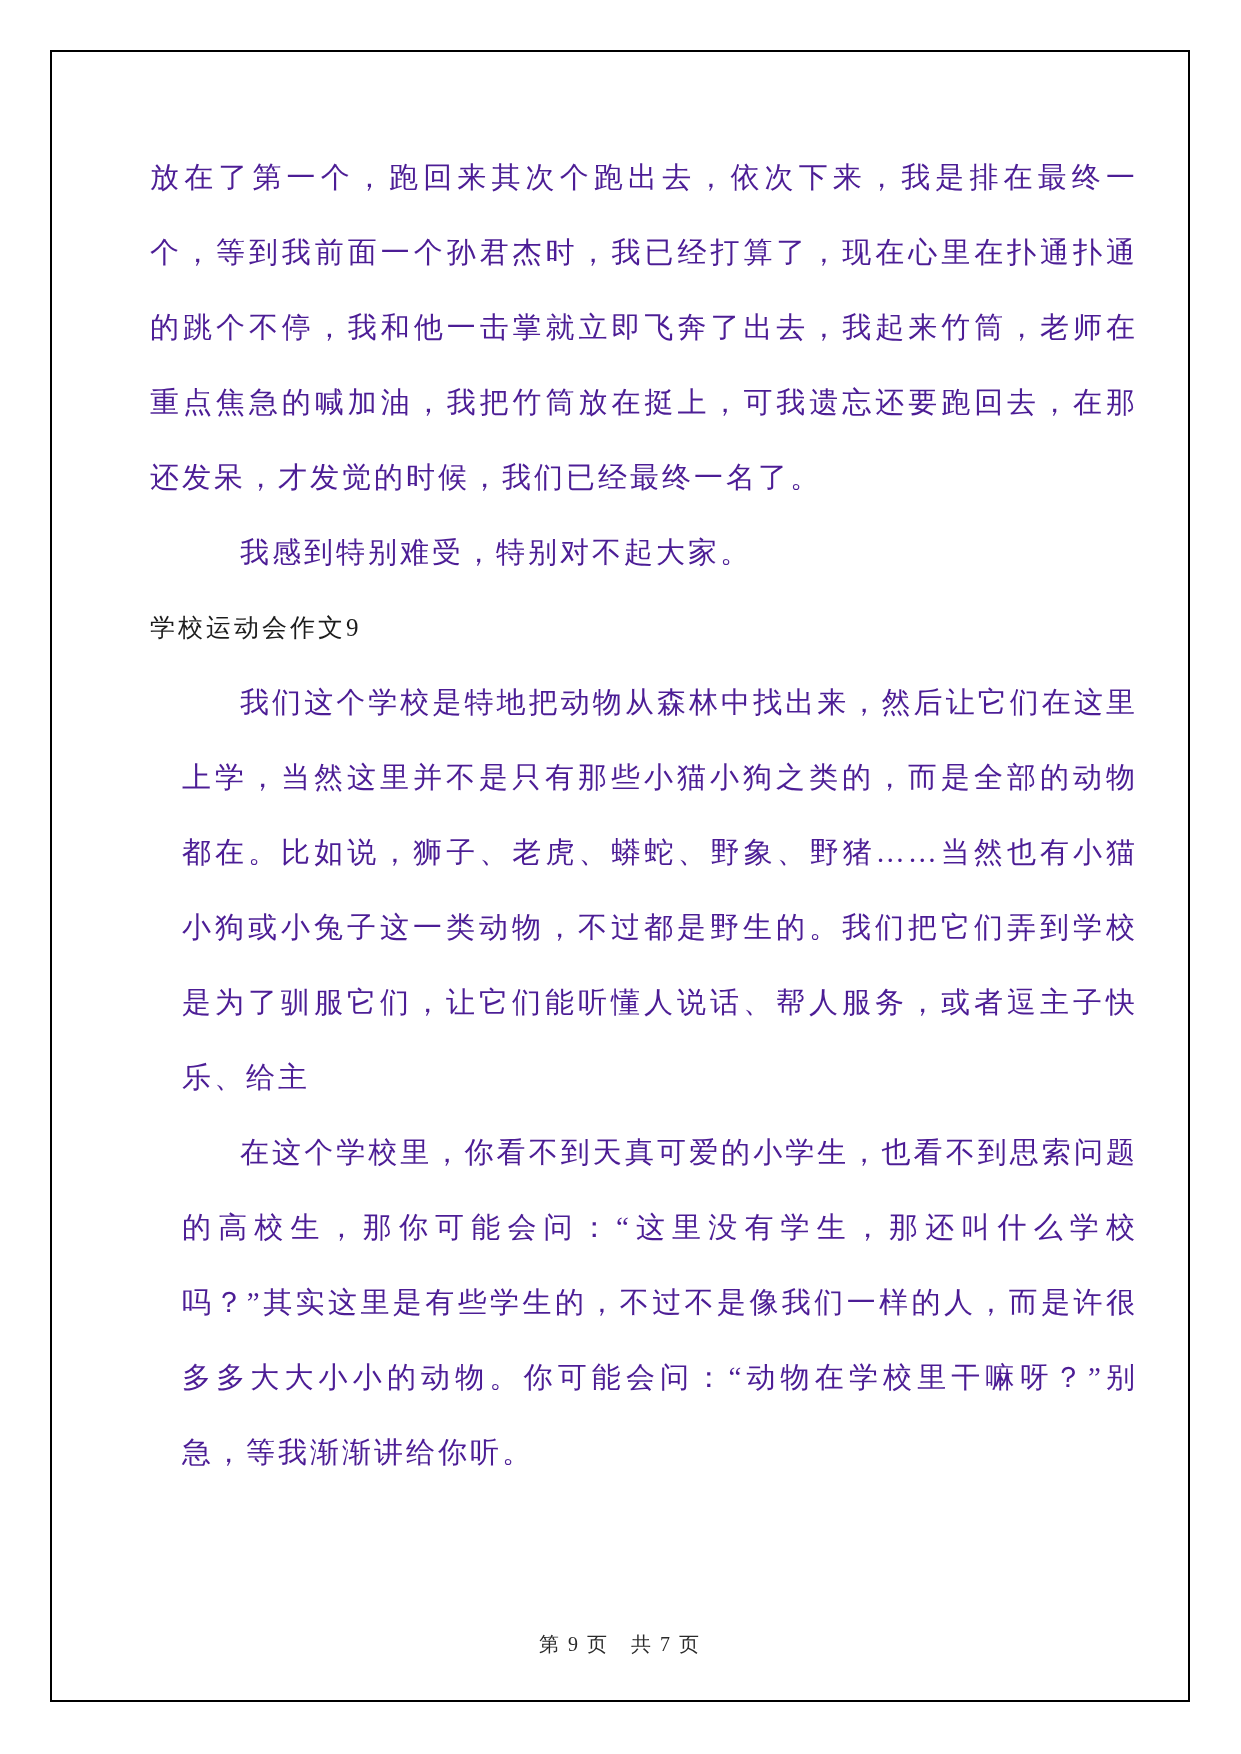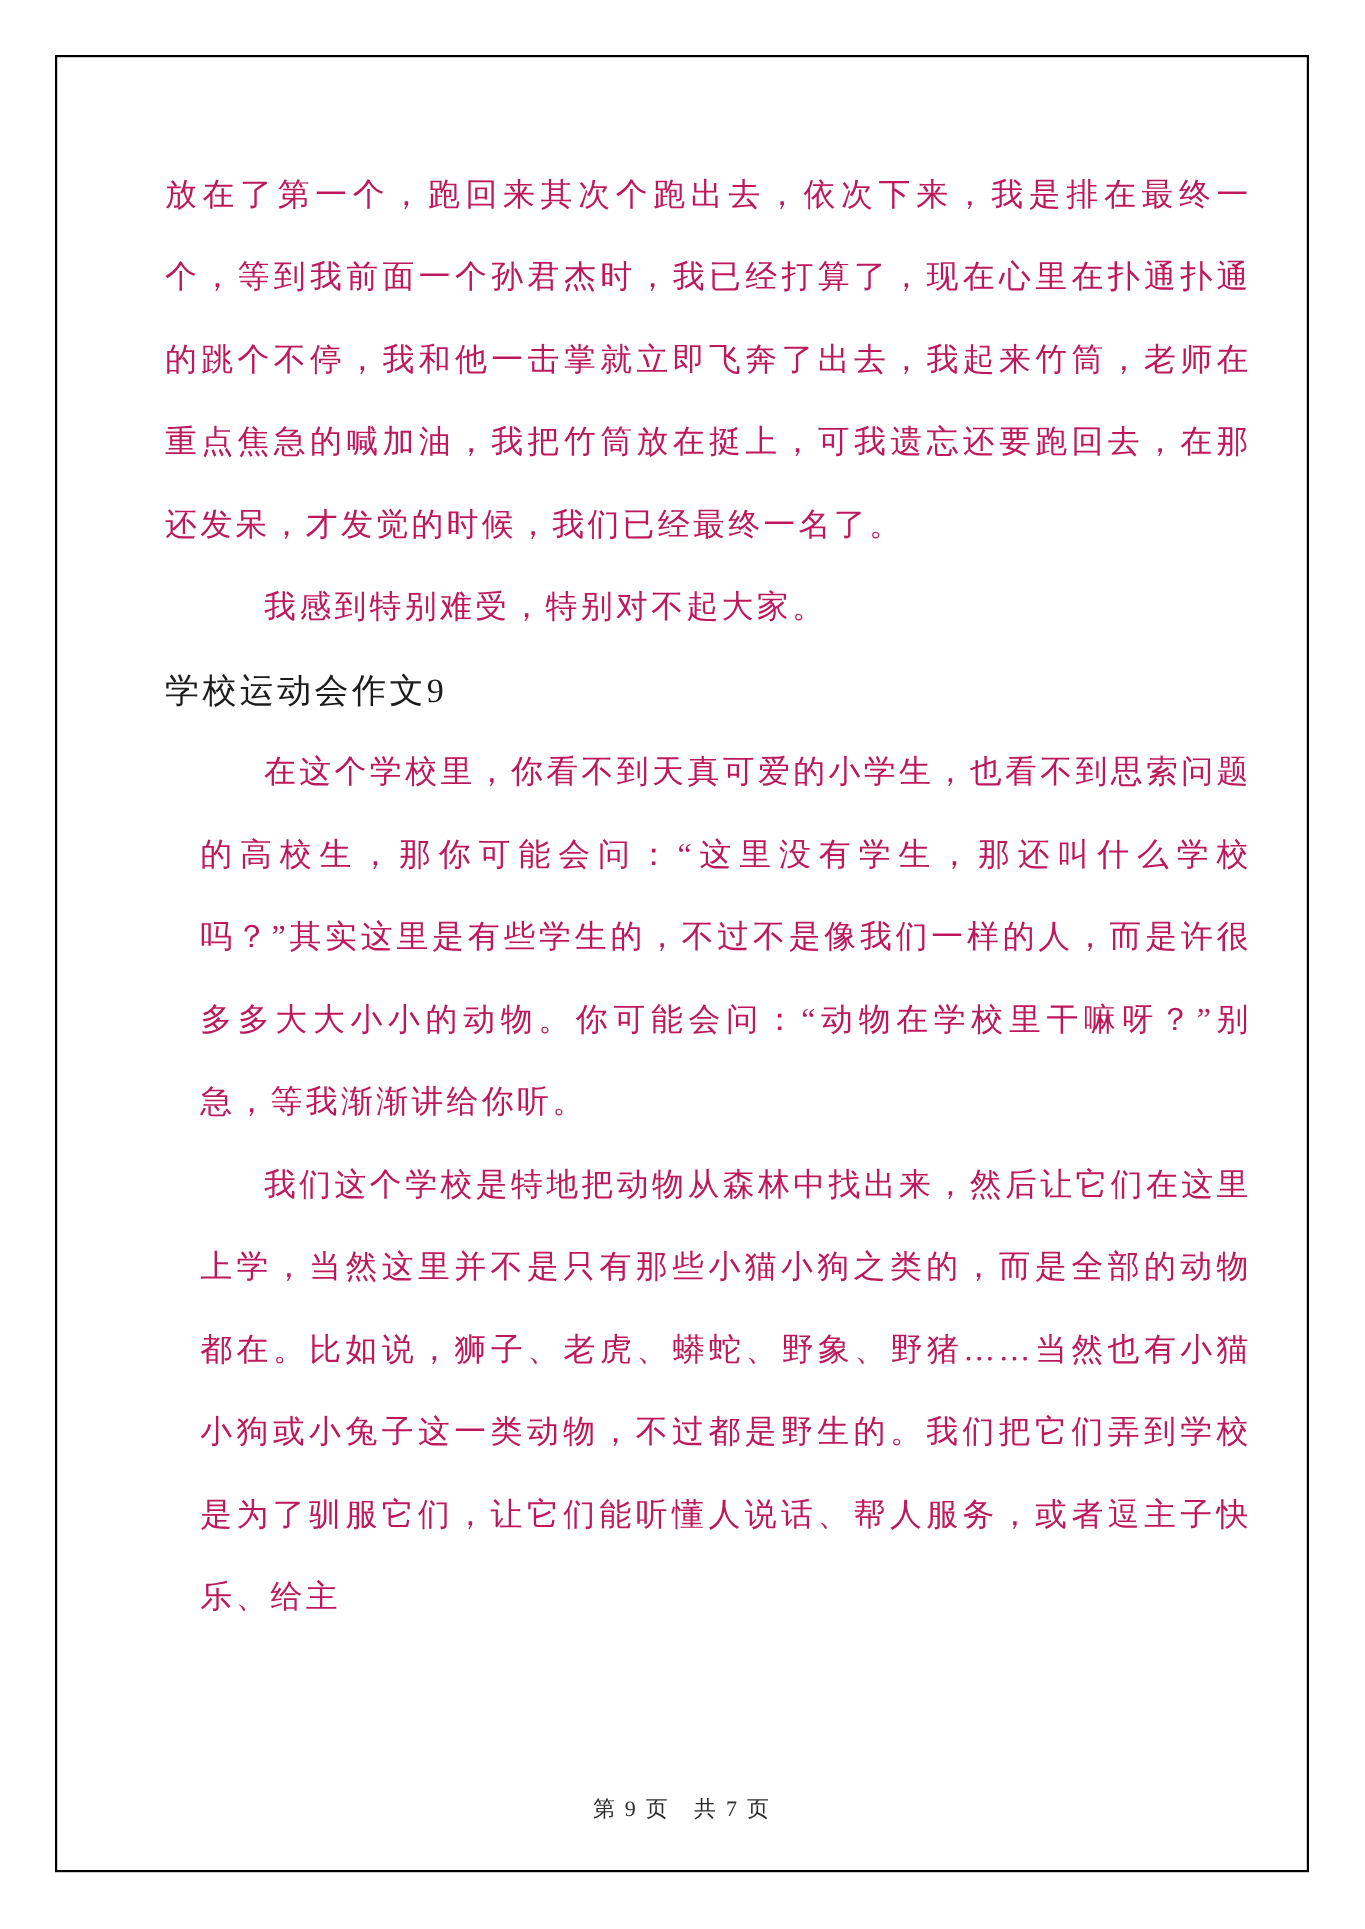--- a/index.html
+++ b/index.html
@@ -31,33 +31,33 @@
     left: 98px;
     top: 88px;
     width: 988px;
   }
   .para {
     margin: 0;
     padding: 0;
     font-size: 29px;
     line-height: 75px;
     letter-spacing: 3px;
-    color: #be185d;
+    color: #4c1d95;
     text-align: justify;
     text-justify: inter-ideograph;
     word-break: break-all;
   }
   .para.indent {
     text-indent: 2em;
     margin-left: 32px;
   }
   .heading {
     margin: 0;
     padding: 0;
-    font-size: 31px;
+    font-size: 25px;
     line-height: 75px;
     letter-spacing: 3px;
     color: #1c1c1c;
     font-weight: normal;
     text-align: left;
   }
   .footer {
     position: absolute;
     left: 0;
     right: 0;
@@ -78,23 +78,23 @@
 <div class="page">
   <div class="page-border">
 
     <div class="content">
       <p class="para">放在了第一个，跑回来其次个跑出去，依次下来，我是排在最终一个，等到我前面一个孙君杰时，我已经打算了，现在心里在扑通扑通的跳个不停，我和他一击掌就立即飞奔了出去，我起来竹筒，老师在重点焦急的喊加油，我把竹筒放在挺上，可我遗忘还要跑回去，在那还发呆，才发觉的时候，我们已经最终一名了。</p>
 
       <p class="para indent">我感到特别难受，特别对不起大家。</p>
 
       <p class="heading">学校运动会作文9</p>
 
+      <p class="para indent">我们这个学校是特地把动物从森林中找出来，然后让它们在这里上学，当然这里并不是只有那些小猫小狗之类的，而是全部的动物都在。比如说，狮子、老虎、蟒蛇、野象、野猪……当然也有小猫小狗或小兔子这一类动物，不过都是野生的。我们把它们弄到学校是为了驯服它们，让它们能听懂人说话、帮人服务，或者逗主子快乐、给主</p>
+
       <p class="para indent">在这个学校里，你看不到天真可爱的小学生，也看不到思索问题的高校生，那你可能会问：“这里没有学生，那还叫什么学校吗？”其实这里是有些学生的，不过不是像我们一样的人，而是许很多多大大小小的动物。你可能会问：“动物在学校里干嘛呀？”别急，等我渐渐讲给你听。</p>
-
-      <p class="para indent">我们这个学校是特地把动物从森林中找出来，然后让它们在这里上学，当然这里并不是只有那些小猫小狗之类的，而是全部的动物都在。比如说，狮子、老虎、蟒蛇、野象、野猪……当然也有小猫小狗或小兔子这一类动物，不过都是野生的。我们把它们弄到学校是为了驯服它们，让它们能听懂人说话、帮人服务，或者逗主子快乐、给主</p>
     </div>
 
     <div class="footer">
       <span>第 9 页</span><span class="gap"></span><span>共 7 页</span>
     </div>
 
   </div>
 </div>
 
 </body></html>

